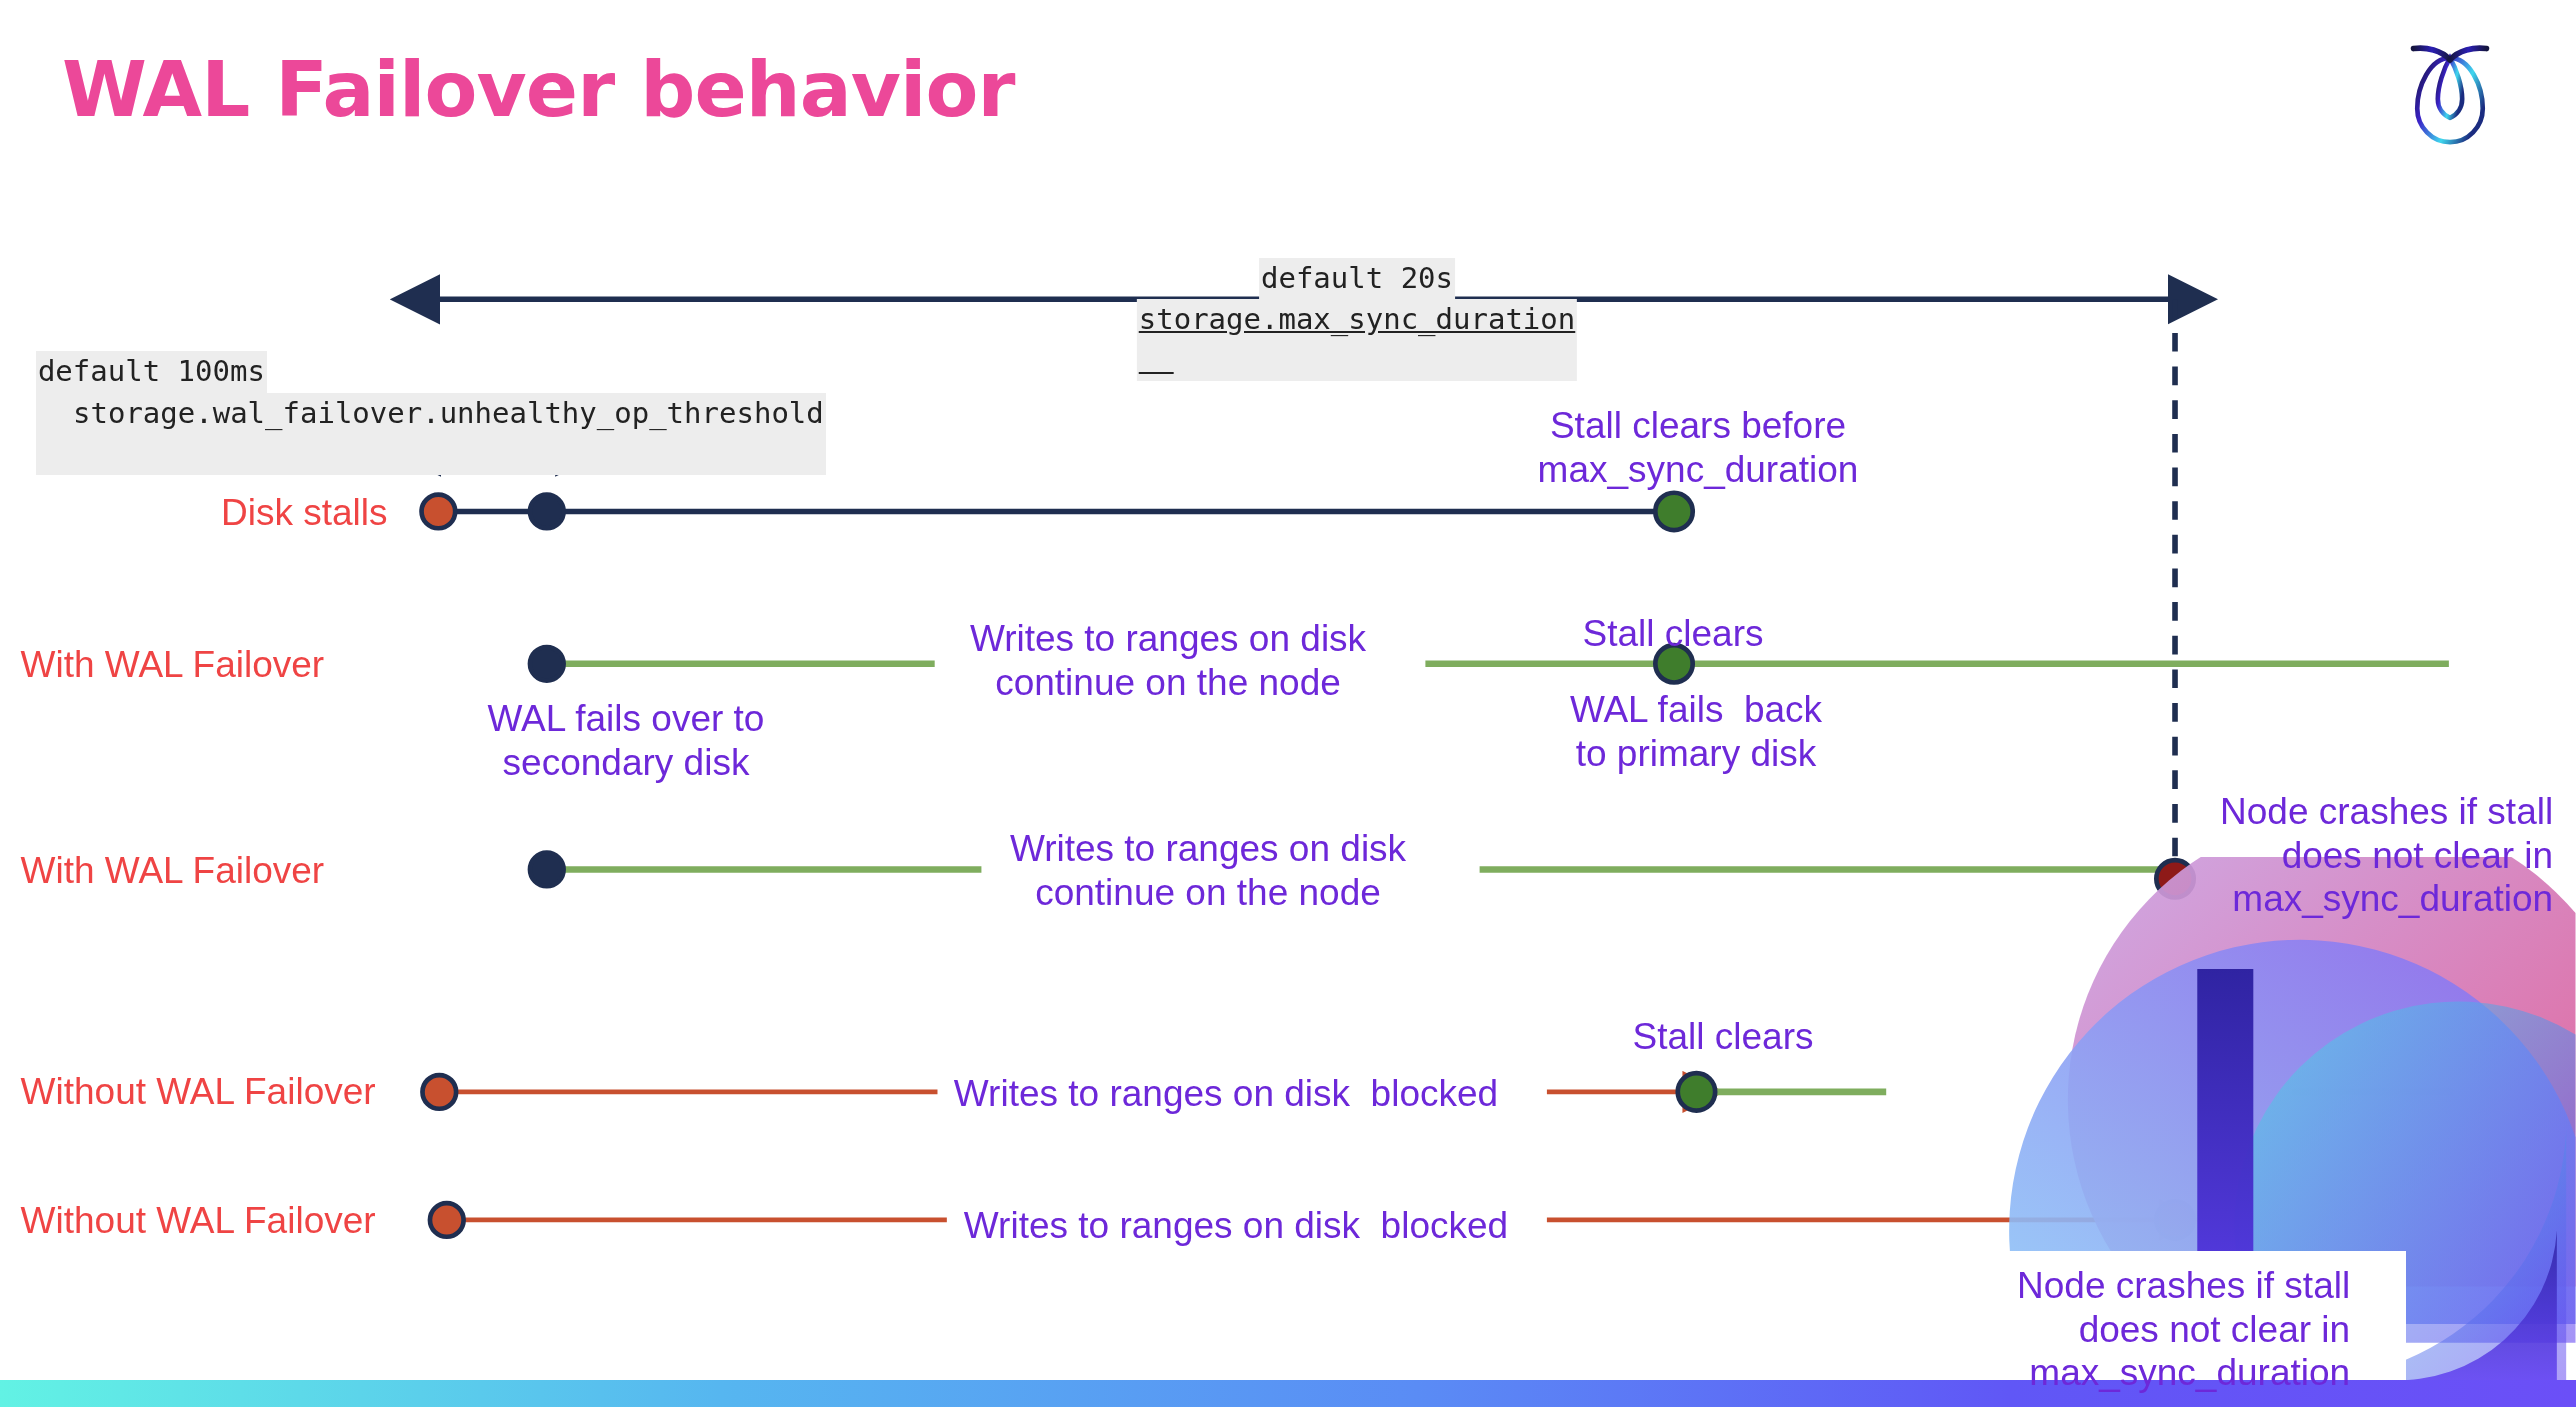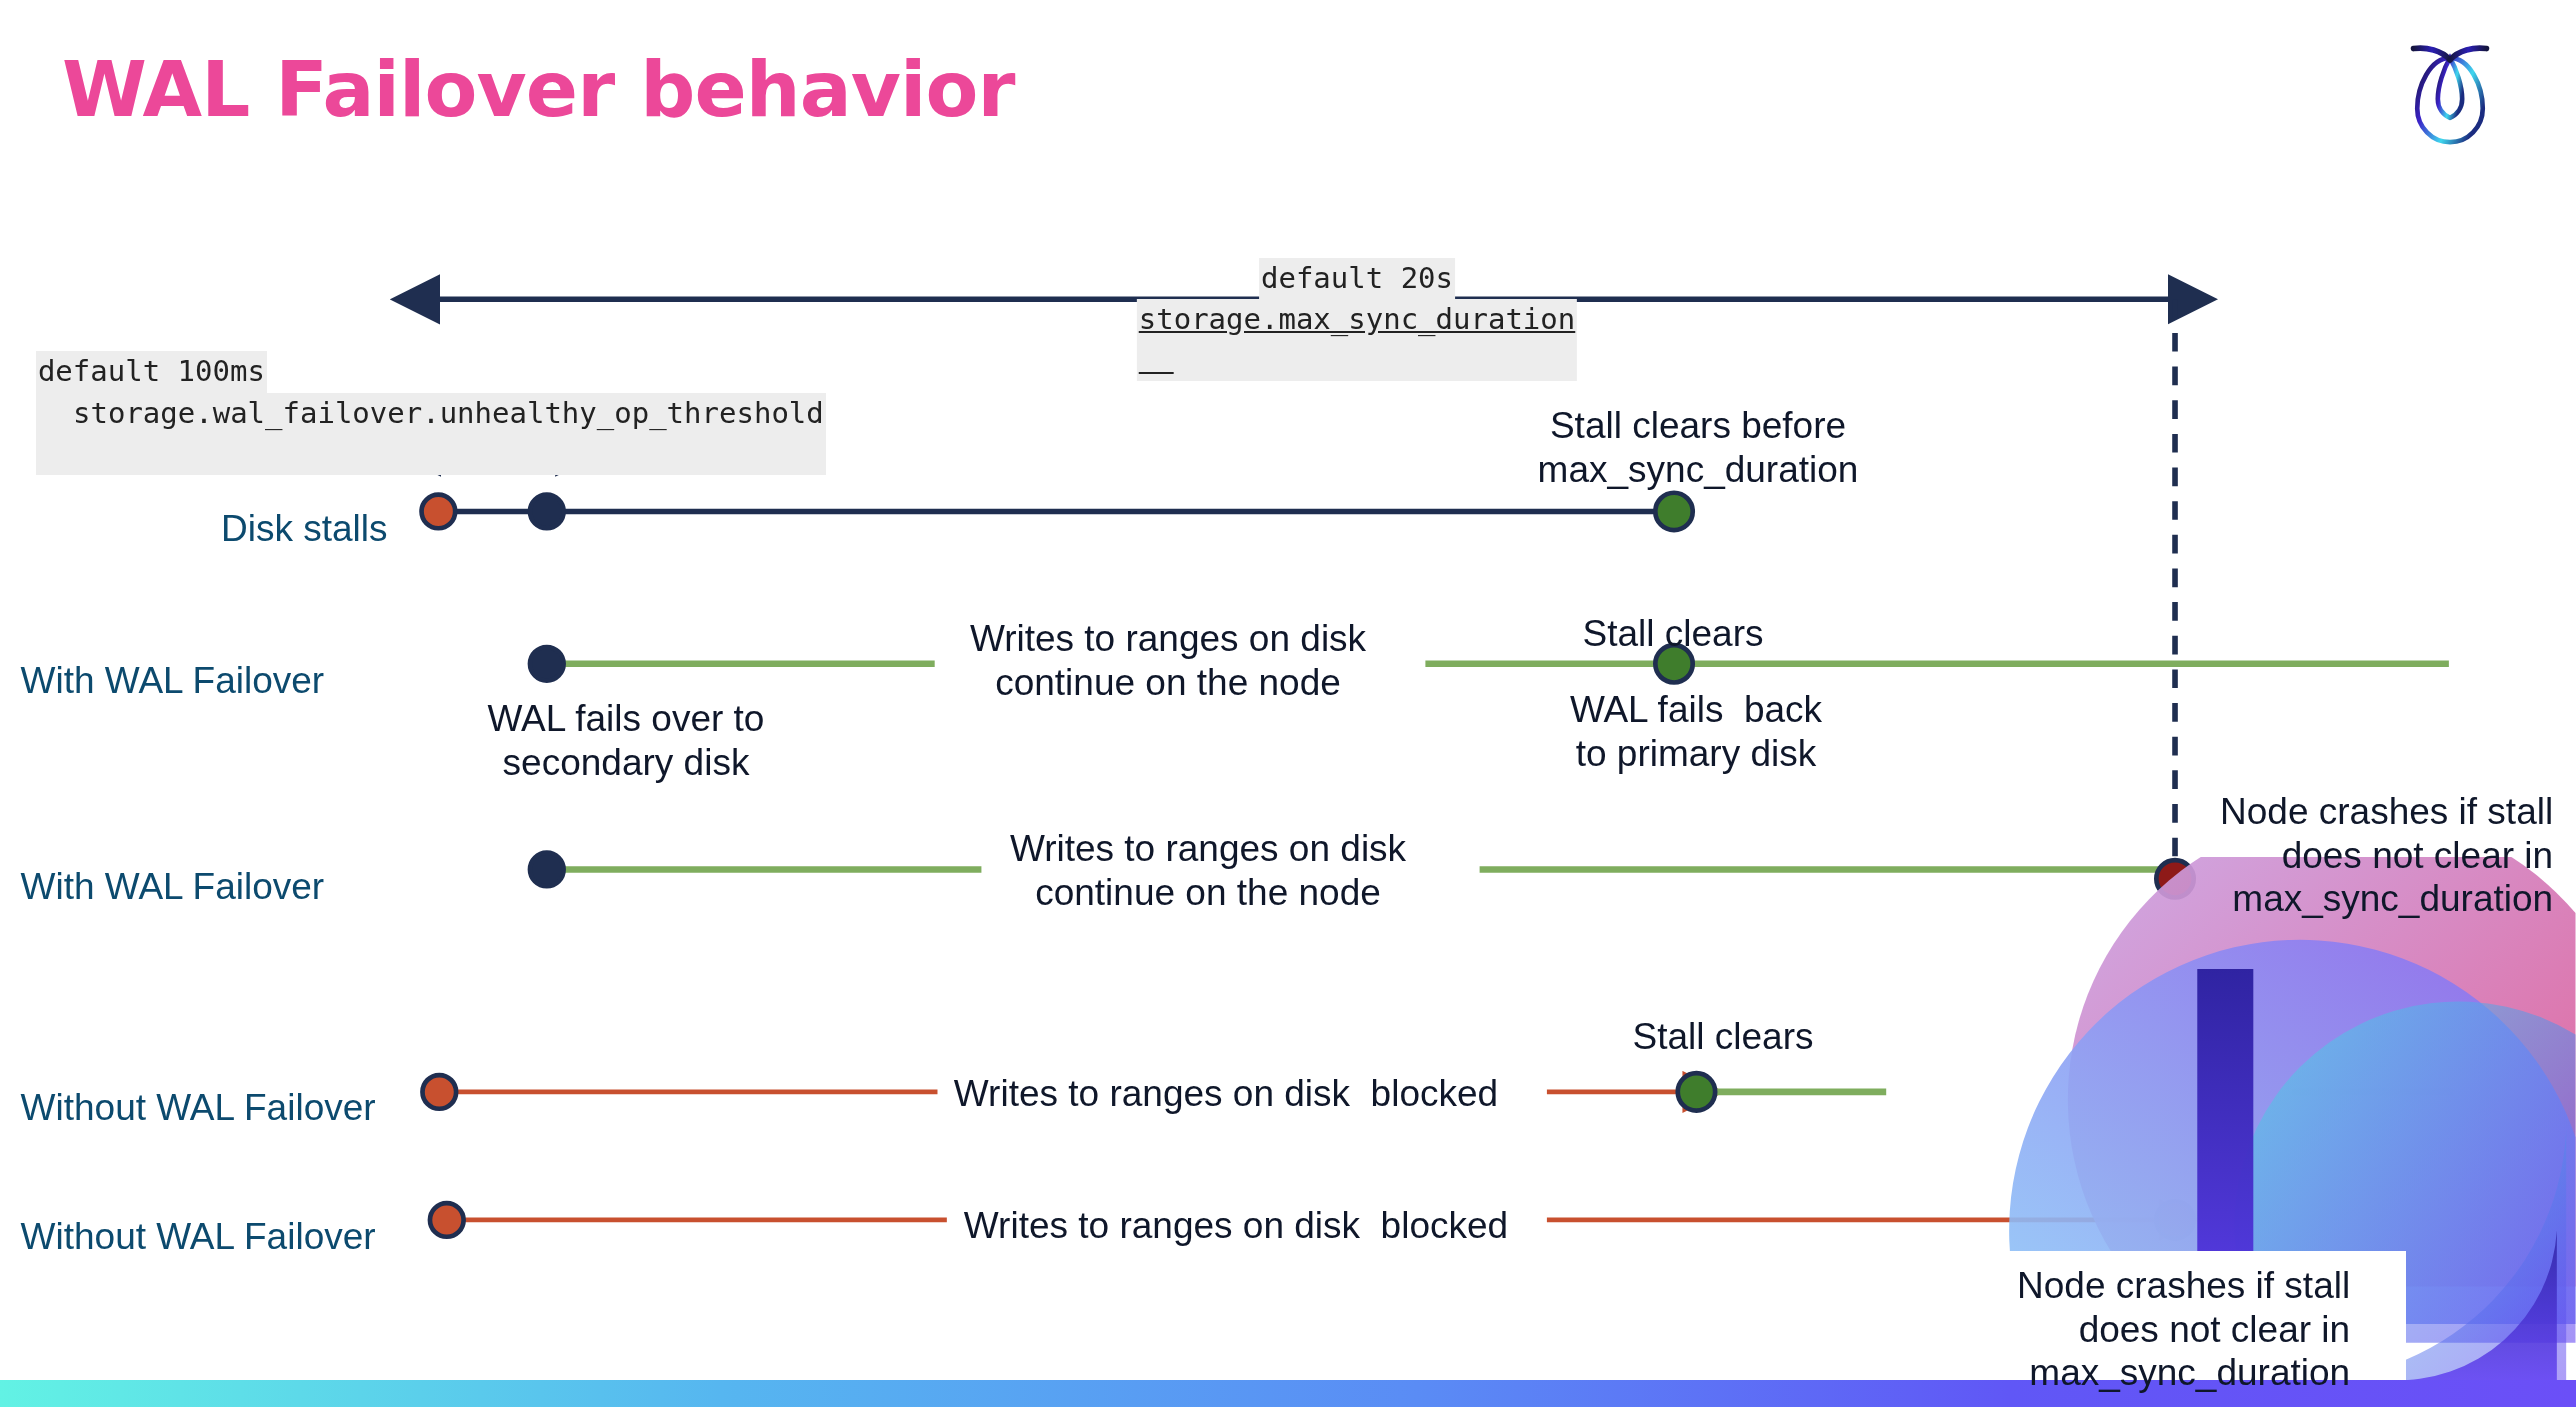--- a/index.html
+++ b/index.html
@@ -33,34 +33,33 @@
     position:absolute;left:0;bottom:0;width:2576px;height:28px;
     background:linear-gradient(90deg,#62F2E4 0%,#56B6F0 28%,#5A8CF5 55%,#6057F6 78%,#6B4FF7 100%);
   }
   .whitecard{
     position:absolute;left:1976px;top:1251px;width:430px;height:157px;background:#ffffff;
   }
 
   
   .txt{
     position:absolute;
-    color:#0f172a;
+    color:#6d28d9;
     font-size:37px;
     line-height:1.18;
     white-space:pre;
   }
   .txt.c{text-align:center;transform:translateX(-50%);}
   .txt.l{text-align:right;}
 
   .rowlabel{
     position:absolute;
     font-size:37px;
-    color:#0c4a6e;
+    color:#ef4444;
     white-space:nowrap;
-    margin-top:16px;
   }
 
   
   .code{
     position:absolute;
     font-family:"DejaVu Sans Mono","Liberation Mono",monospace;
     font-size:29px;
     color:#222222;
     background:#ededed;
     white-space:pre;

